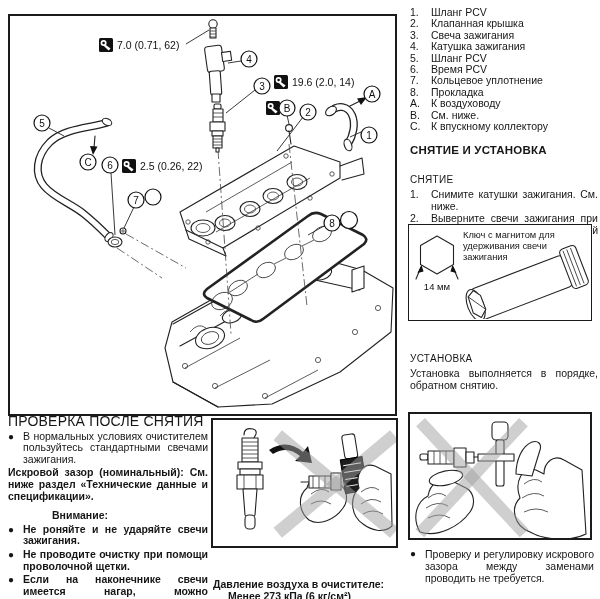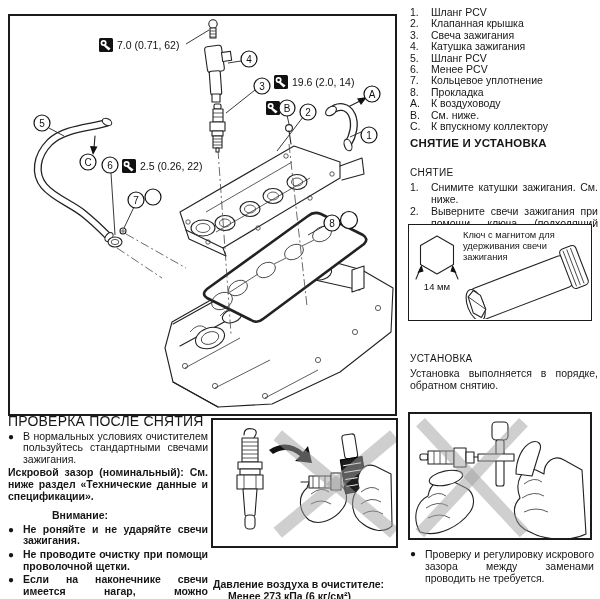--- a/index.html
+++ b/index.html
@@ -9,21 +9,21 @@
     font-family:"Liberation Sans","DejaVu Sans",sans-serif;
     -webkit-font-smoothing:antialiased;
   }
   .abs { position:absolute; }
   .figbox { border:2px solid #1b1b1b; background:#fff; box-sizing:border-box; }
   
   .col { width:188px; font-size:10.5px; line-height:11.4px; }
   .prow { display:flex; }
   .prow .num { width:21px; flex:0 0 21px; }
   .prow .txt { flex:1; text-align:justify; }
-  .h-main { font-weight:bold; font-size:11.5px; margin:6px 0 9px 0; letter-spacing:0.2px; }
+  .h-main { font-weight:bold; font-size:11.5px; margin:13px 0 9px 0; letter-spacing:0.2px; }
   .h-sub  { font-size:10px; letter-spacing:0.3px; margin:17px 0 4px 0; }
   .steps .prow { margin-bottom:1px; }
   
   .lb { width:200px; font-size:10.5px; line-height:11.6px; }
   .lb .head { font-size:14px; letter-spacing:0.2px; margin-bottom:3px; }
   .brow { display:flex; margin-bottom:2px; }
   .brow .dot { width:15px; flex:0 0 15px; font-size:10px; }
   .brow .txt { flex:1; text-align:justify; }
   .bold { font-weight:bold; }
   .gapnote { font-weight:bold; text-align:justify; margin:2px 0 8px 0; }
@@ -296,21 +296,21 @@
     <div class="prow">
         <span class="num">4.</span>
         <div class="txt">Катушка зажигания</div>
       </div>
     <div class="prow">
         <span class="num">5.</span>
         <div class="txt">Шланг PCV</div>
       </div>
     <div class="prow">
         <span class="num">6.</span>
-        <div class="txt">Менее PCV</div>
+        <div class="txt">Время PCV</div>
       </div>
     <div class="prow">
         <span class="num">7.</span>
         <div class="txt">Кольцевое уплотнение</div>
       </div>
     <div class="prow">
         <span class="num">8.</span>
         <div class="txt">Прокладка</div>
       </div>
     <div class="prow">

